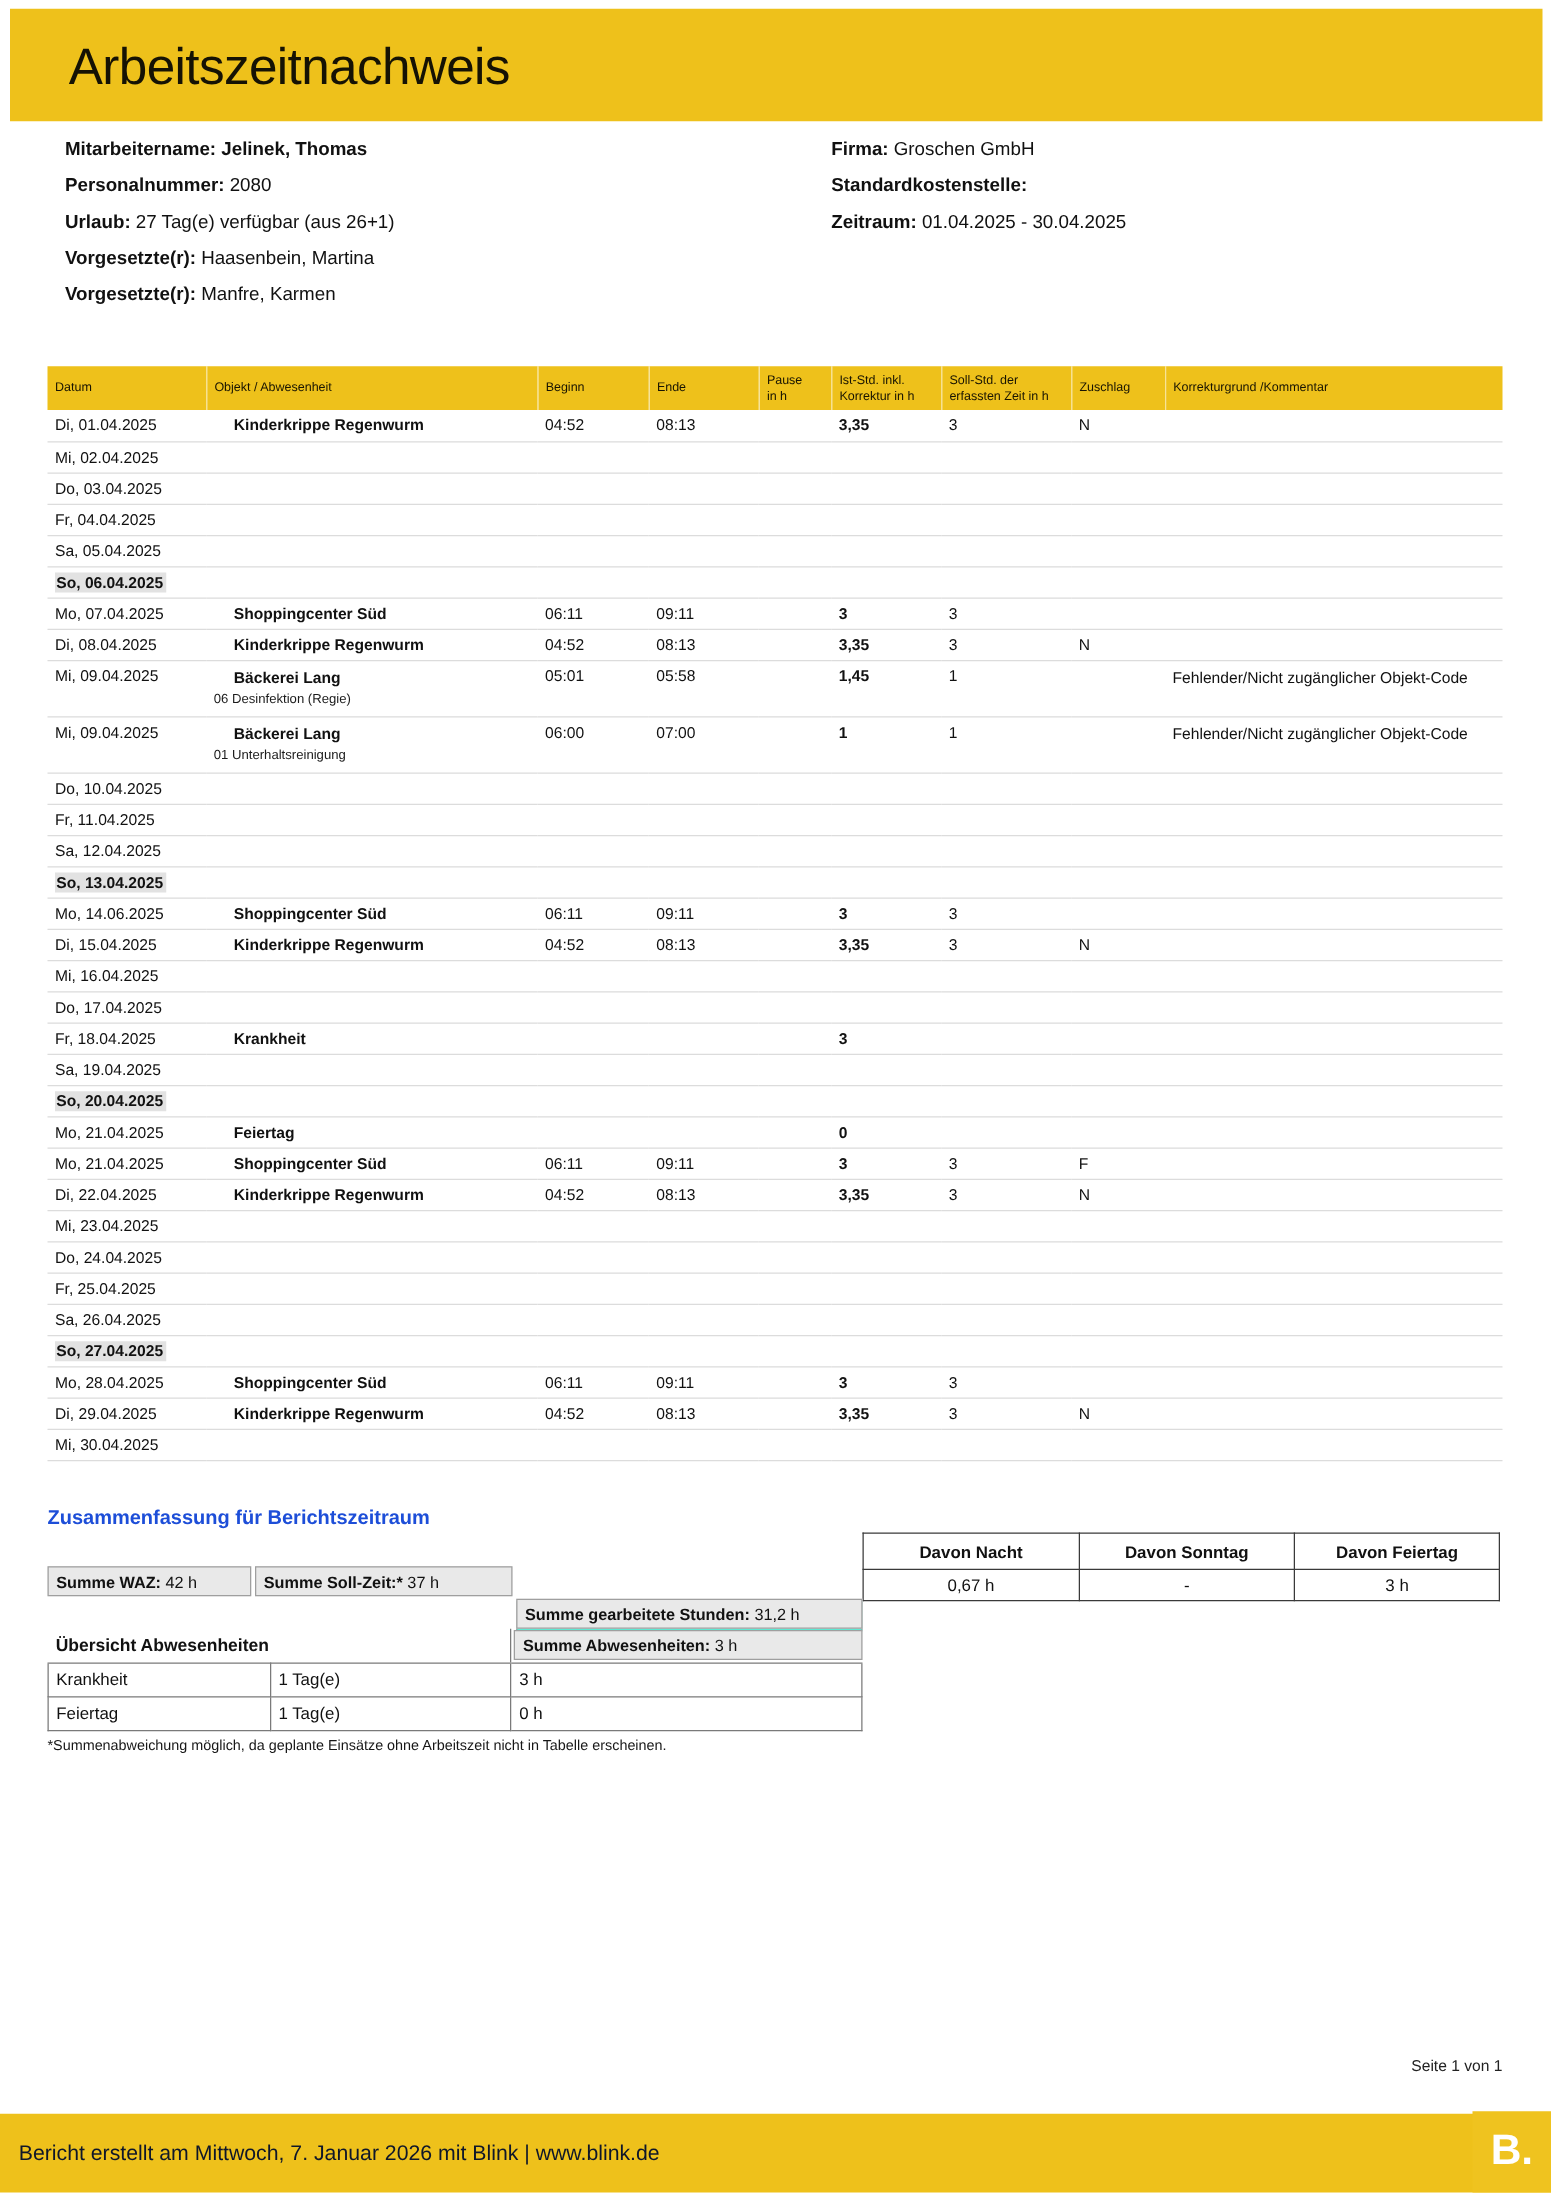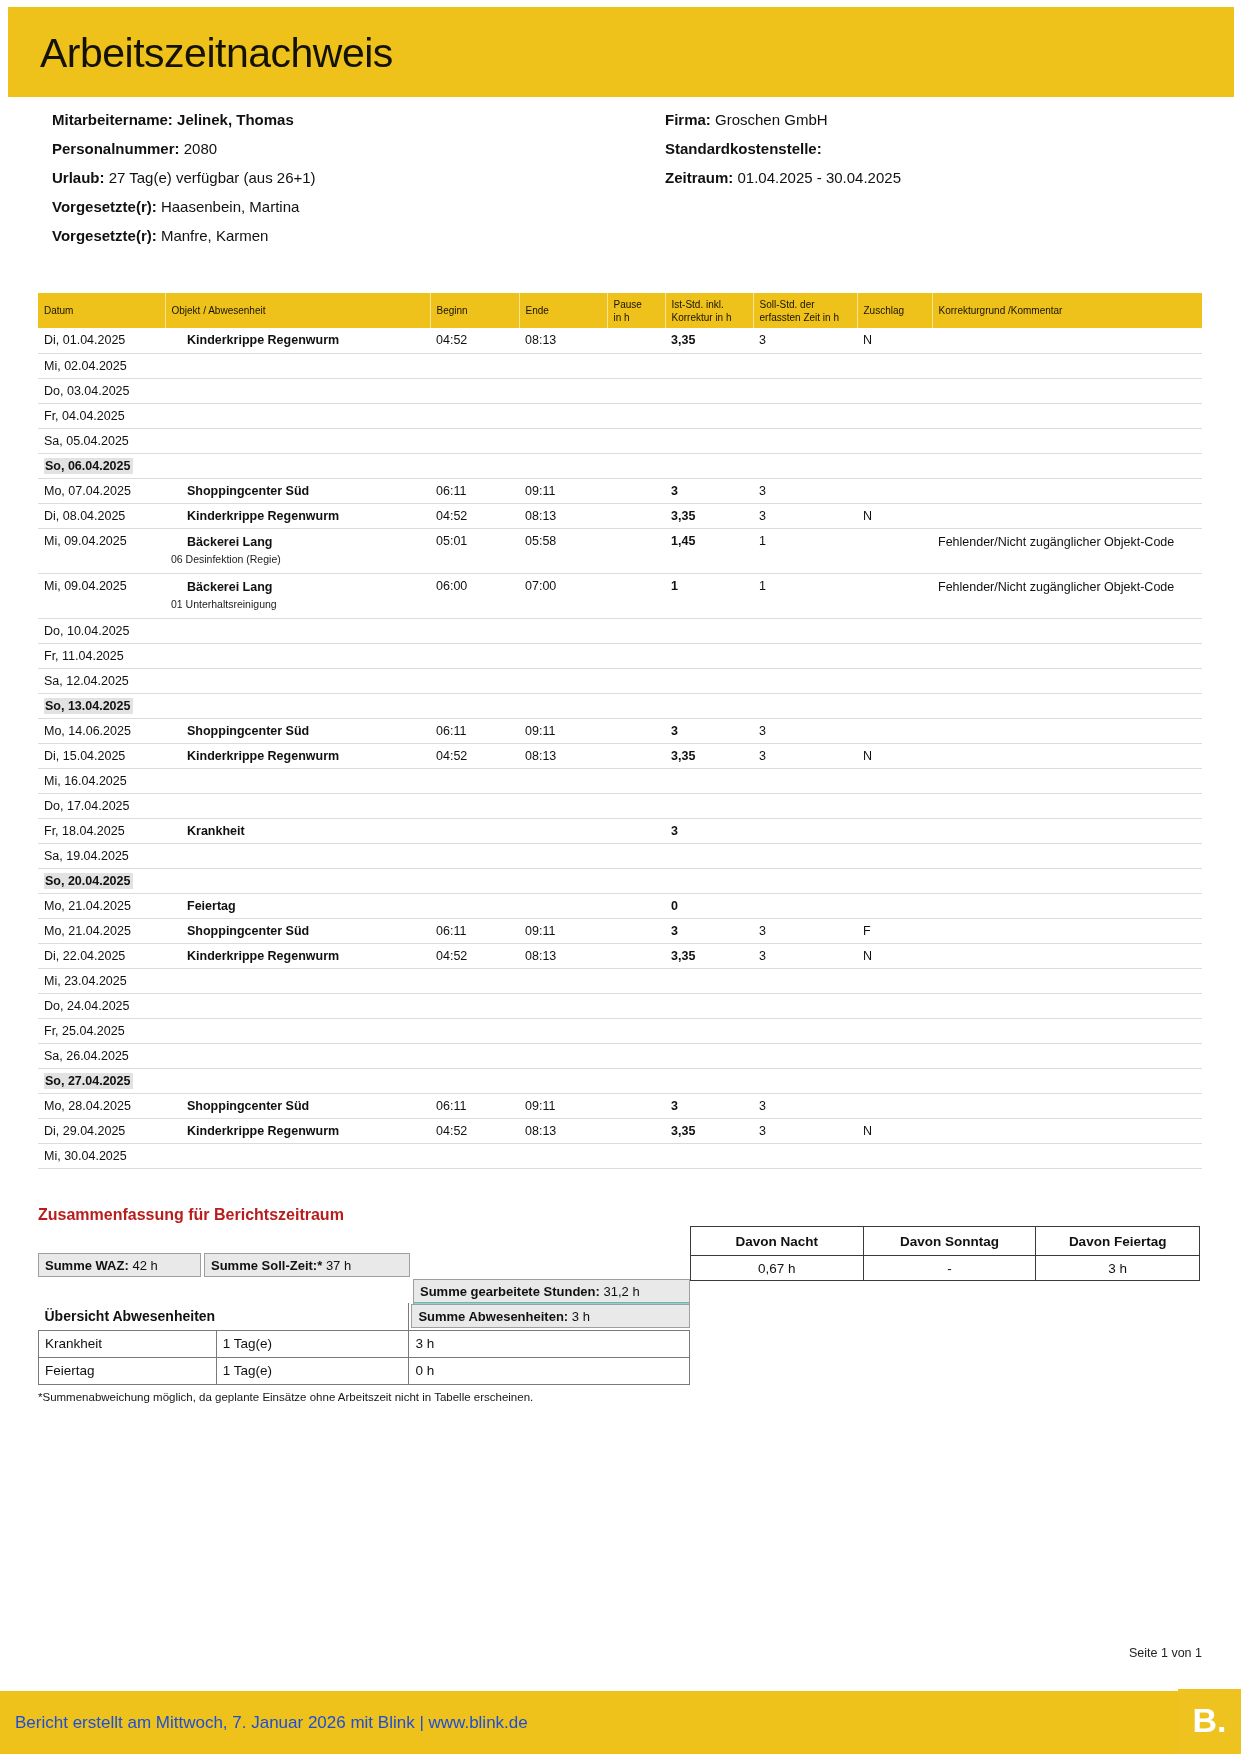--- a/index.html
+++ b/index.html
@@ -2,21 +2,21 @@
 <html><head>
 <meta charset="utf-8">
 <style>
   * { margin:0; padding:0; box-sizing:border-box; }
   html,body { background:#ffffff; }
   body { width:1241px; height:1754px; position:relative; overflow:hidden;
          font-family:"Liberation Sans", sans-serif; color:#111; }
 
   
   .banner { position:absolute; top:7px; left:8px; right:7px; height:90px;
-            background:#EEC11B; }
+            background:#EEC11B;padding-left:15px; }
   .banner h1 { font-size:41px; font-weight:400; color:#151204;
                padding-left:32px; line-height:92px; letter-spacing:-0.5px; }
 
   
   .info { position:absolute; top:110px; left:0; right:0; font-size:15px; }
   .info-line { position:absolute; white-space:nowrap; line-height:20px; }
   .info-line .lbl { font-weight:bold; }
   .info-line .val.bold { font-weight:bold; }
   .col-left  { left:52px; }
   .col-right { left:665px; }
@@ -36,21 +36,21 @@
   table.timesheet tbody tr.double td { height:45px; vertical-align:top;
       padding-top:5px; white-space:normal; }
   table.timesheet tbody td.bold { font-weight:bold; }
   .obj { font-weight:bold; font-size:12.5px; line-height:16px;margin-left:16px; }
   .sub { font-weight:400; font-size:10.5px; color:#1b1b1b; line-height:15px; margin-top:2px; }
   .sunday { background:#E2E2E2; font-weight:bold; padding:1px 3px 1px 1px; }
   td.cell-comment { line-height:16px; }
 
   
   .summary { position:absolute; top:1206px; left:38px; width:1164px; height:210px; }
-  .summary h2 { font-size:16px; font-weight:bold; color:#b91c1c; }
+  .summary h2 { font-size:16px; font-weight:bold; color:#1d4ed8; }
 
   table.davon { position:absolute; left:652px; top:20px; width:510px;
                 border-collapse:collapse; }
   table.davon th, table.davon td { border:1.5px solid #3a3a3a; text-align:center;
                 font-size:13.5px; }
   table.davon th { font-weight:bold; height:29px;margin-top:36px; }
   table.davon td { font-weight:400; height:25px; }
 
   .statcell { position:absolute; height:24px; line-height:24px; font-size:13px;
               padding-left:6px; background:#E9E9E9; border:1px solid #9F9F9F;
@@ -69,21 +69,21 @@
               line-height:24px; margin-left:2px; padding-left:6px; font-size:13px; }
   .abw-gray b { font-weight:bold; }
   .footnote { position:absolute; left:0; top:185px; font-size:11.5px; color:#161616; }
 
   
   .page-num { position:absolute; top:1646px; left:38px; width:1164px;
               text-align:right; font-size:12.5px; color:#222; }
   .footbar { position:absolute; left:0; right:0; bottom:0; height:63px;
              background:#EEC11B; }
   .footbar .credit { position:absolute; left:15px; top:0; line-height:63px;
-             font-size:17px; color:#1d4ed8; }
+             font-size:17px; color:#0f172a; }
   .logo-box { position:absolute; right:0; bottom:0; width:63px; height:65px;
               background:#EFC31F; color:#ffffff; font-weight:bold; font-size:34px;
               text-align:center; line-height:62px; }
 </style>
 </head>
 <body>
 
 <div class="page">
 
   <header class="banner">

